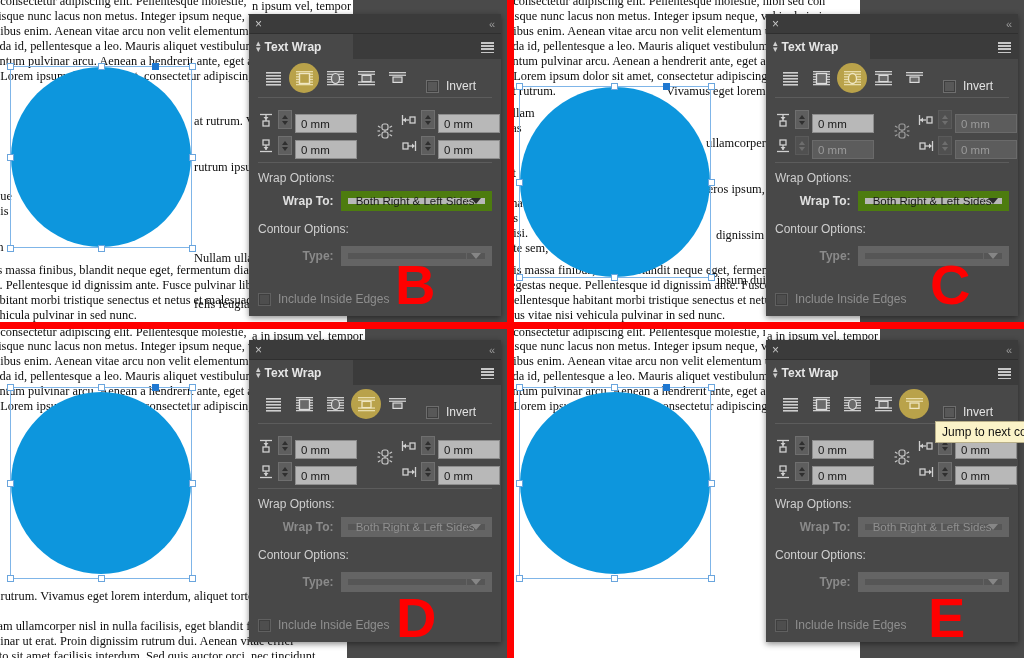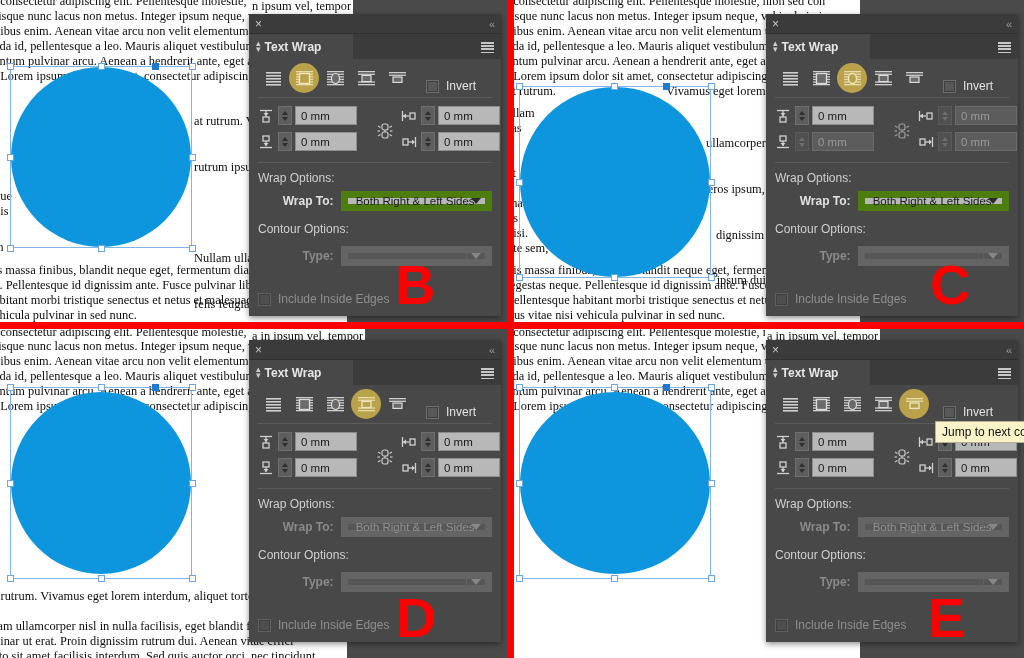--- a/index.html
+++ b/index.html
@@ -159,20 +159,21 @@
   .spin .dn { border-top: 4px solid #2f2f2f; }
   .spin.dis .up { border-bottom-color: #6e6e6e; }
   .spin.dis .dn { border-top-color: #6e6e6e; }
   .numbox {
     width: 62px; height: 19px;
     background: #b8b8b8;
     border: 1px solid #8d8d8d;
     font-size: 11.5px; color: #1a1a1a;
     display: flex; align-items: center; padding-left: 5px;
     font-family: "Liberation Sans", sans-serif;
+    margin-top: 8px;
   }
   .numbox.dis { background: #5c5c5c; border-color: #6a6a6a; color: #9a9a9a; }
   .link-icon {
     position: absolute; left: 117px; top: 15px;
     width: 20px; height: 20px;
   }
 
   
   .sect-label { font-size: 12px; color: #cfcfcf; margin-top: 2px; }
   .row { display: flex; align-items: center; margin-top: 6px; }

